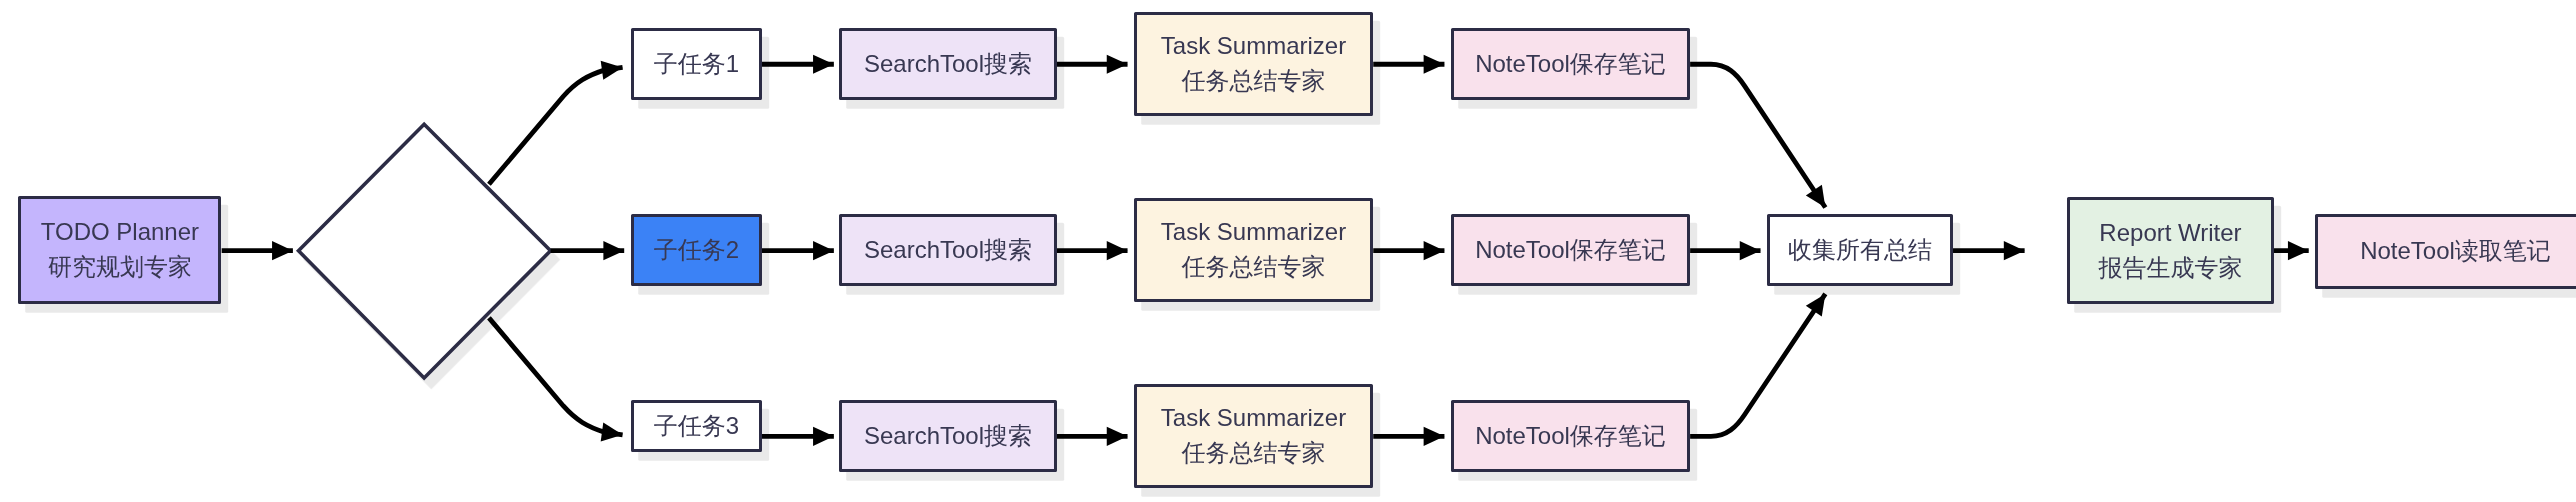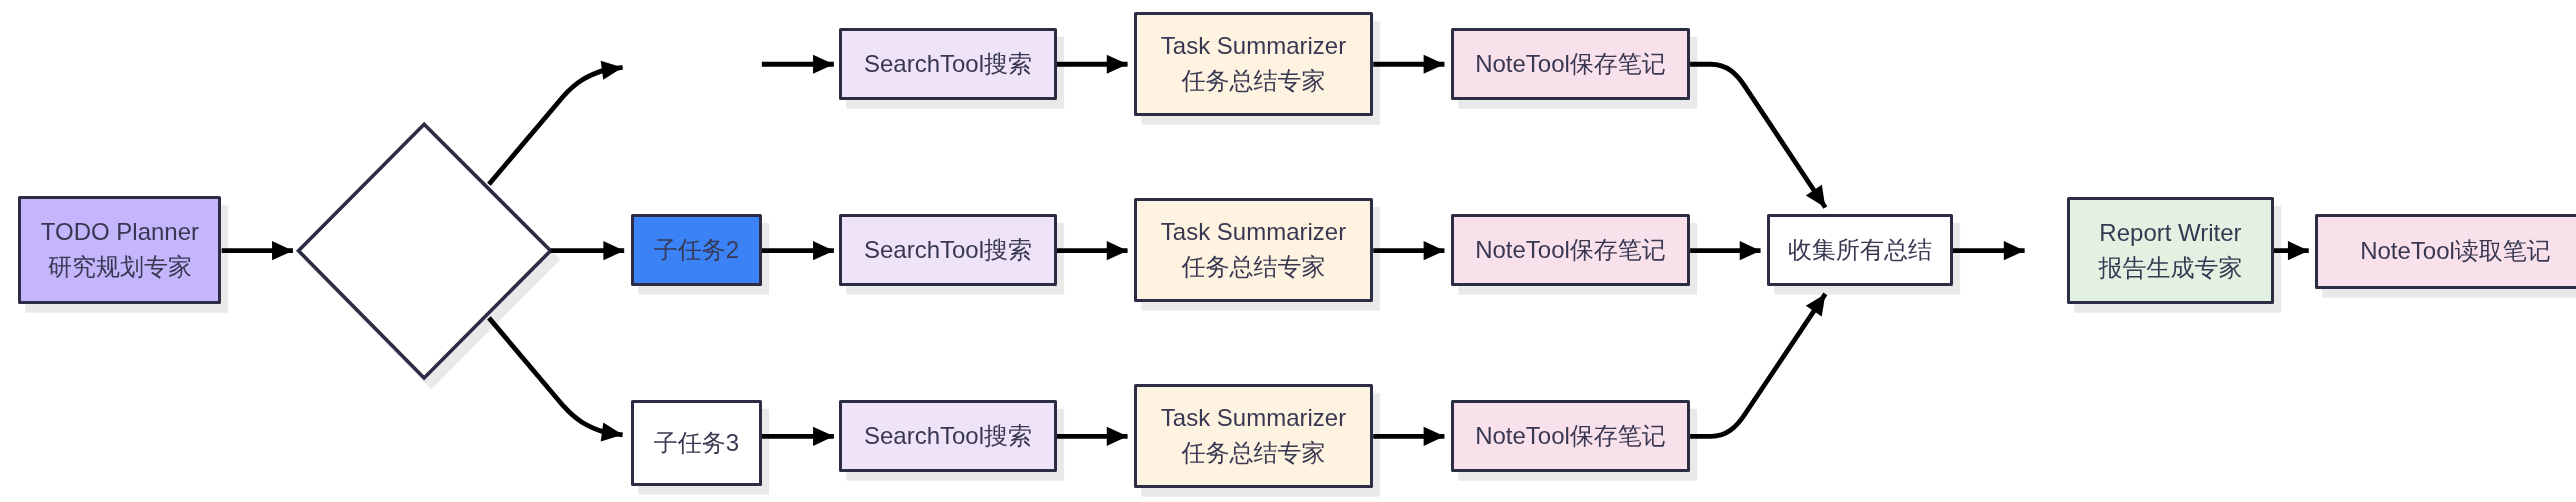--- a/index.html
+++ b/index.html
@@ -71,24 +71,27 @@
     <path class="edge" d="M 2440 313 H 2530" marker-end="url(#ah)"></path>
     <path class="edge" d="M 2797 313 H 2885" marker-end="url(#ah)"></path>
   </svg>
 
   <div class="node" style="left: 18.4px; top: 196px; width: 203px; height: 108px; background: #c4b5fd;">
     <span class="label">TODO Planner
 研究规划专家</span>
   </div>
 
 
+  <div class="node" style="left: 631px; top: 28px; width: 131px; height: 72px; background: rgb(255, 255, 255);">
+    <span class="label">子任务1</span>
+  </div>
   <div class="node" style="left: 631px; top: 214px; width: 131px; height: 72px; background: #3b82f6;">
     <span class="label">子任务2</span>
   </div>
-  <div class="node" style="left: 631px; top: 400px; width: 131px; height: 86px; background: rgb(255, 255, 255);">
+  <div class="node" style="left: 631px; top: 400px; width: 131px; height: 52px; background: rgb(255, 255, 255);">
     <span class="label">子任务3</span>
   </div>
 
   <div class="node" style="left: 839px; top: 28px; width: 218px; height: 72px; background: rgb(238, 227, 247);">
     <span class="label">SearchTool搜索</span>
   </div>
   <div class="node" style="left: 839px; top: 214px; width: 218px; height: 72px; background: rgb(238, 227, 247);">
     <span class="label">SearchTool搜索</span>
   </div>
   <div class="node" style="left: 839px; top: 400px; width: 218px; height: 72px; background: rgb(238, 227, 247);">

